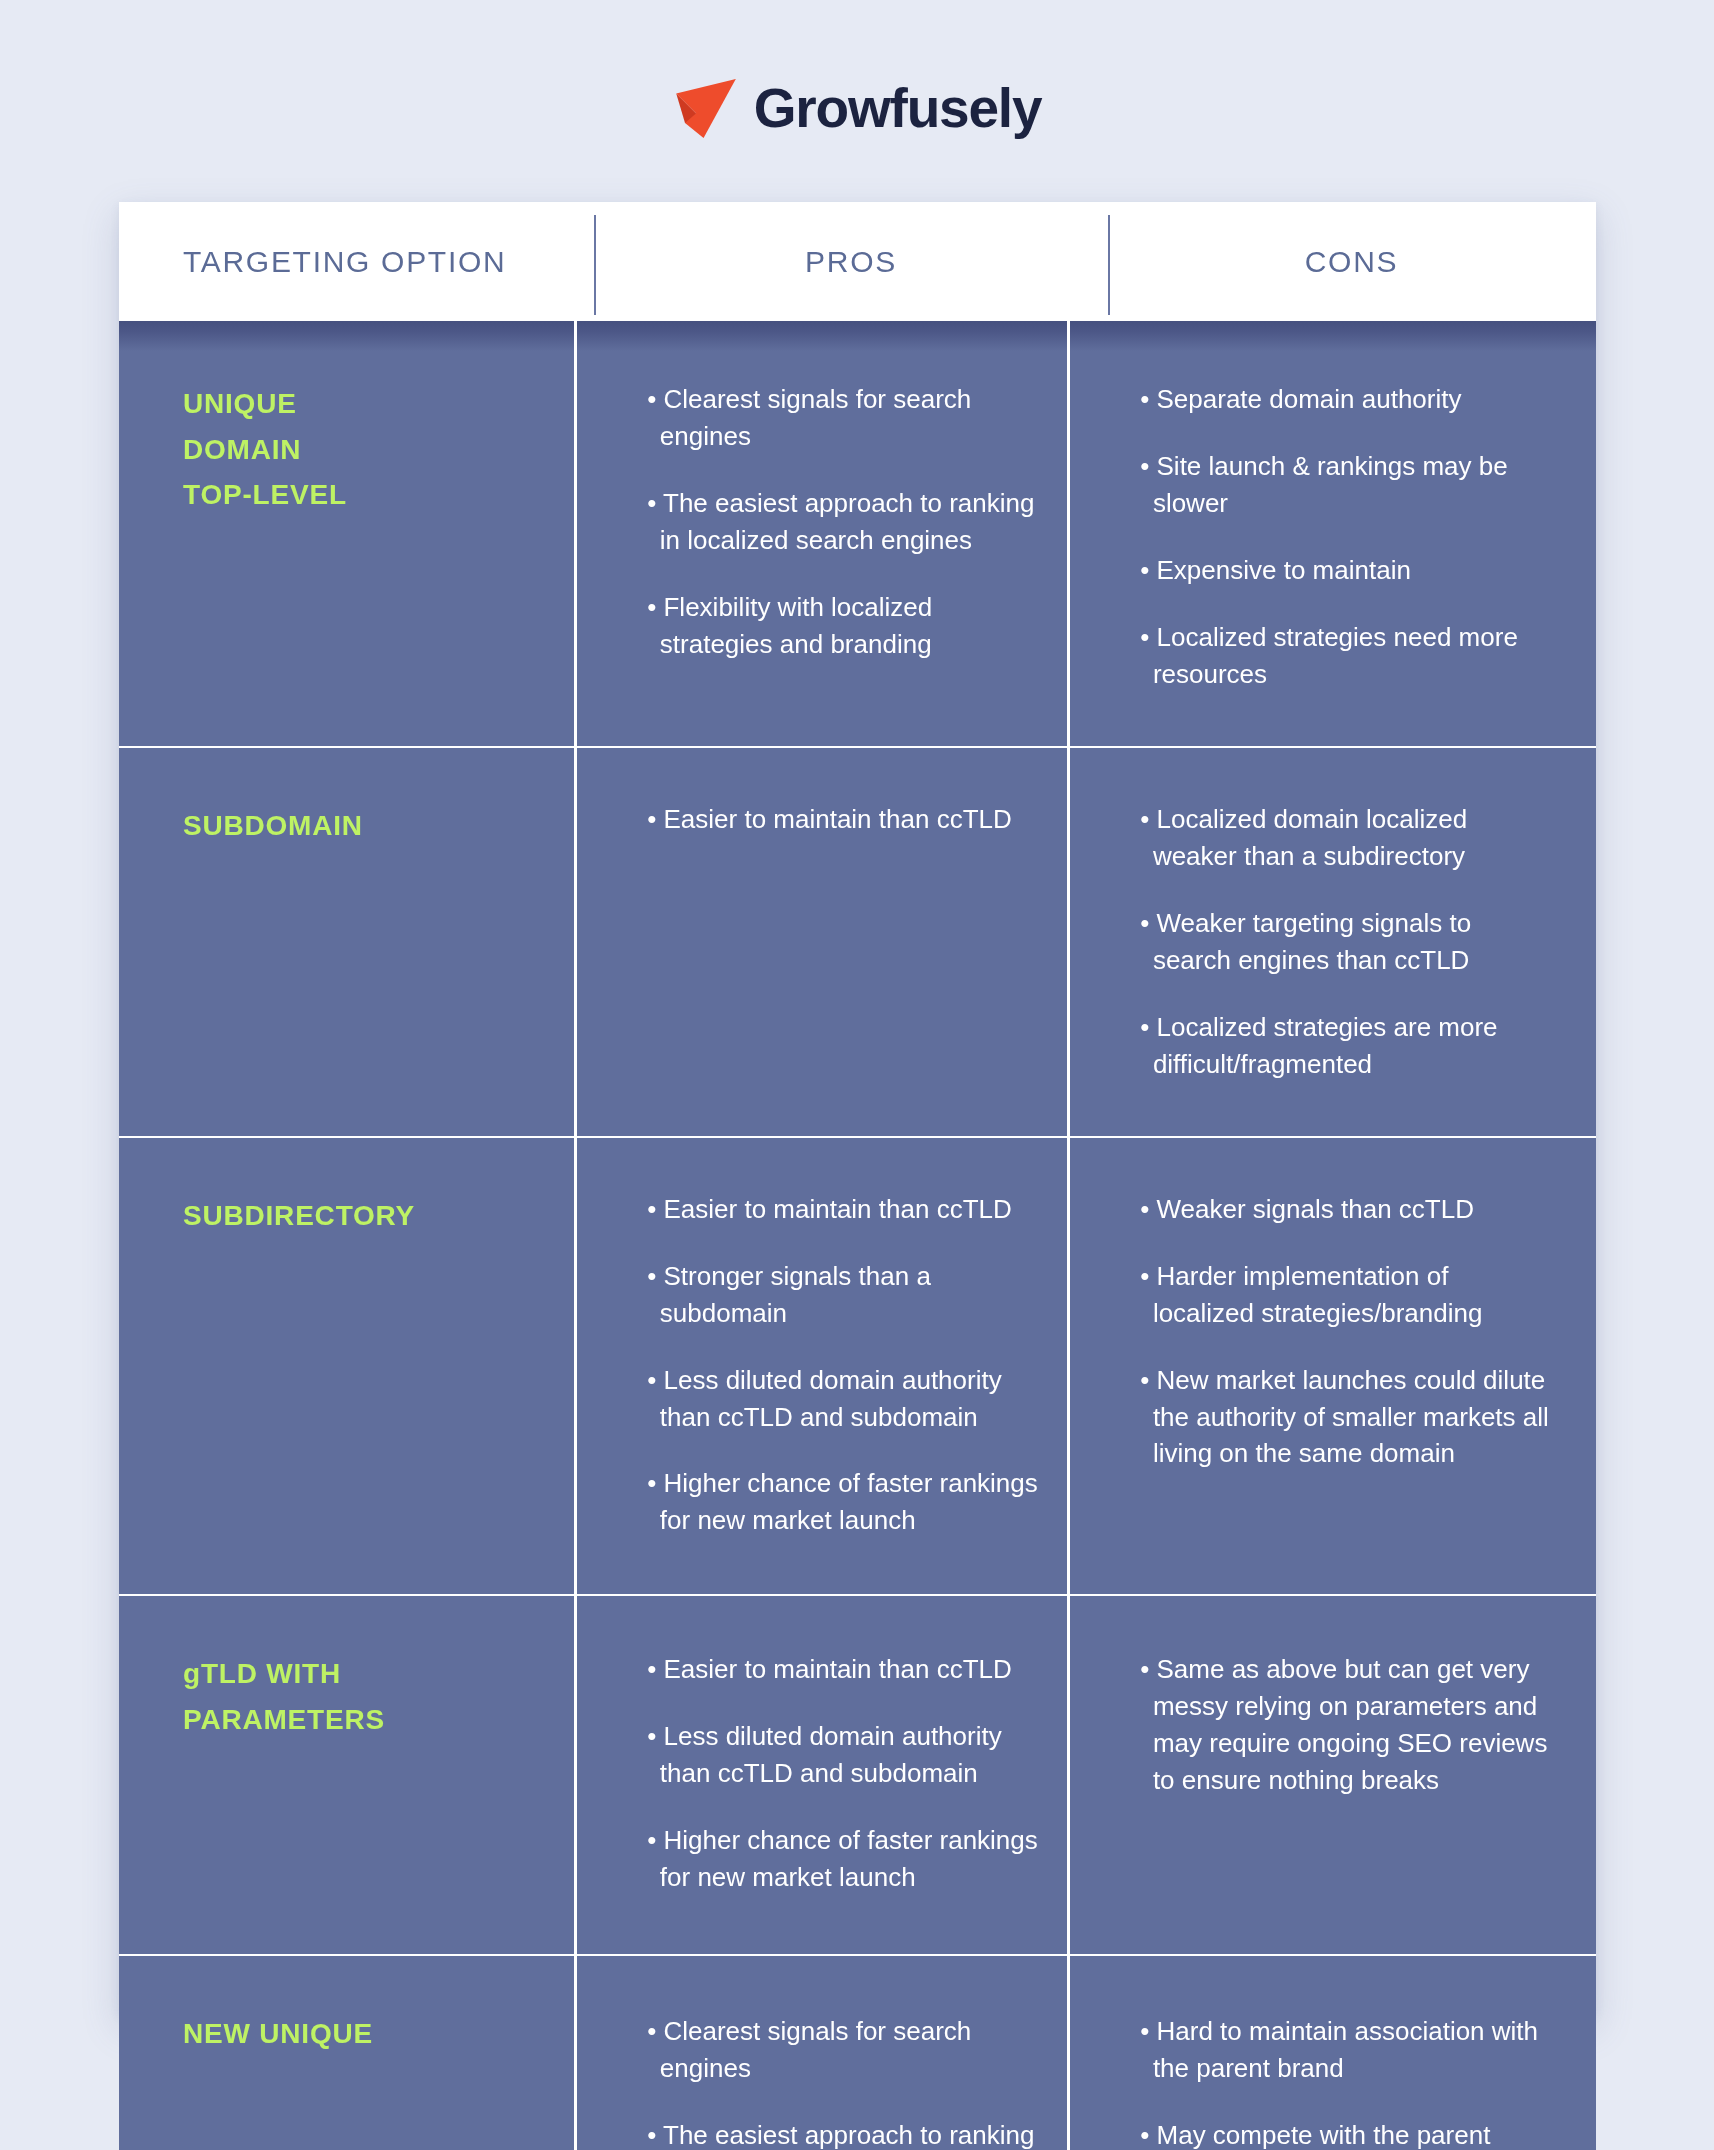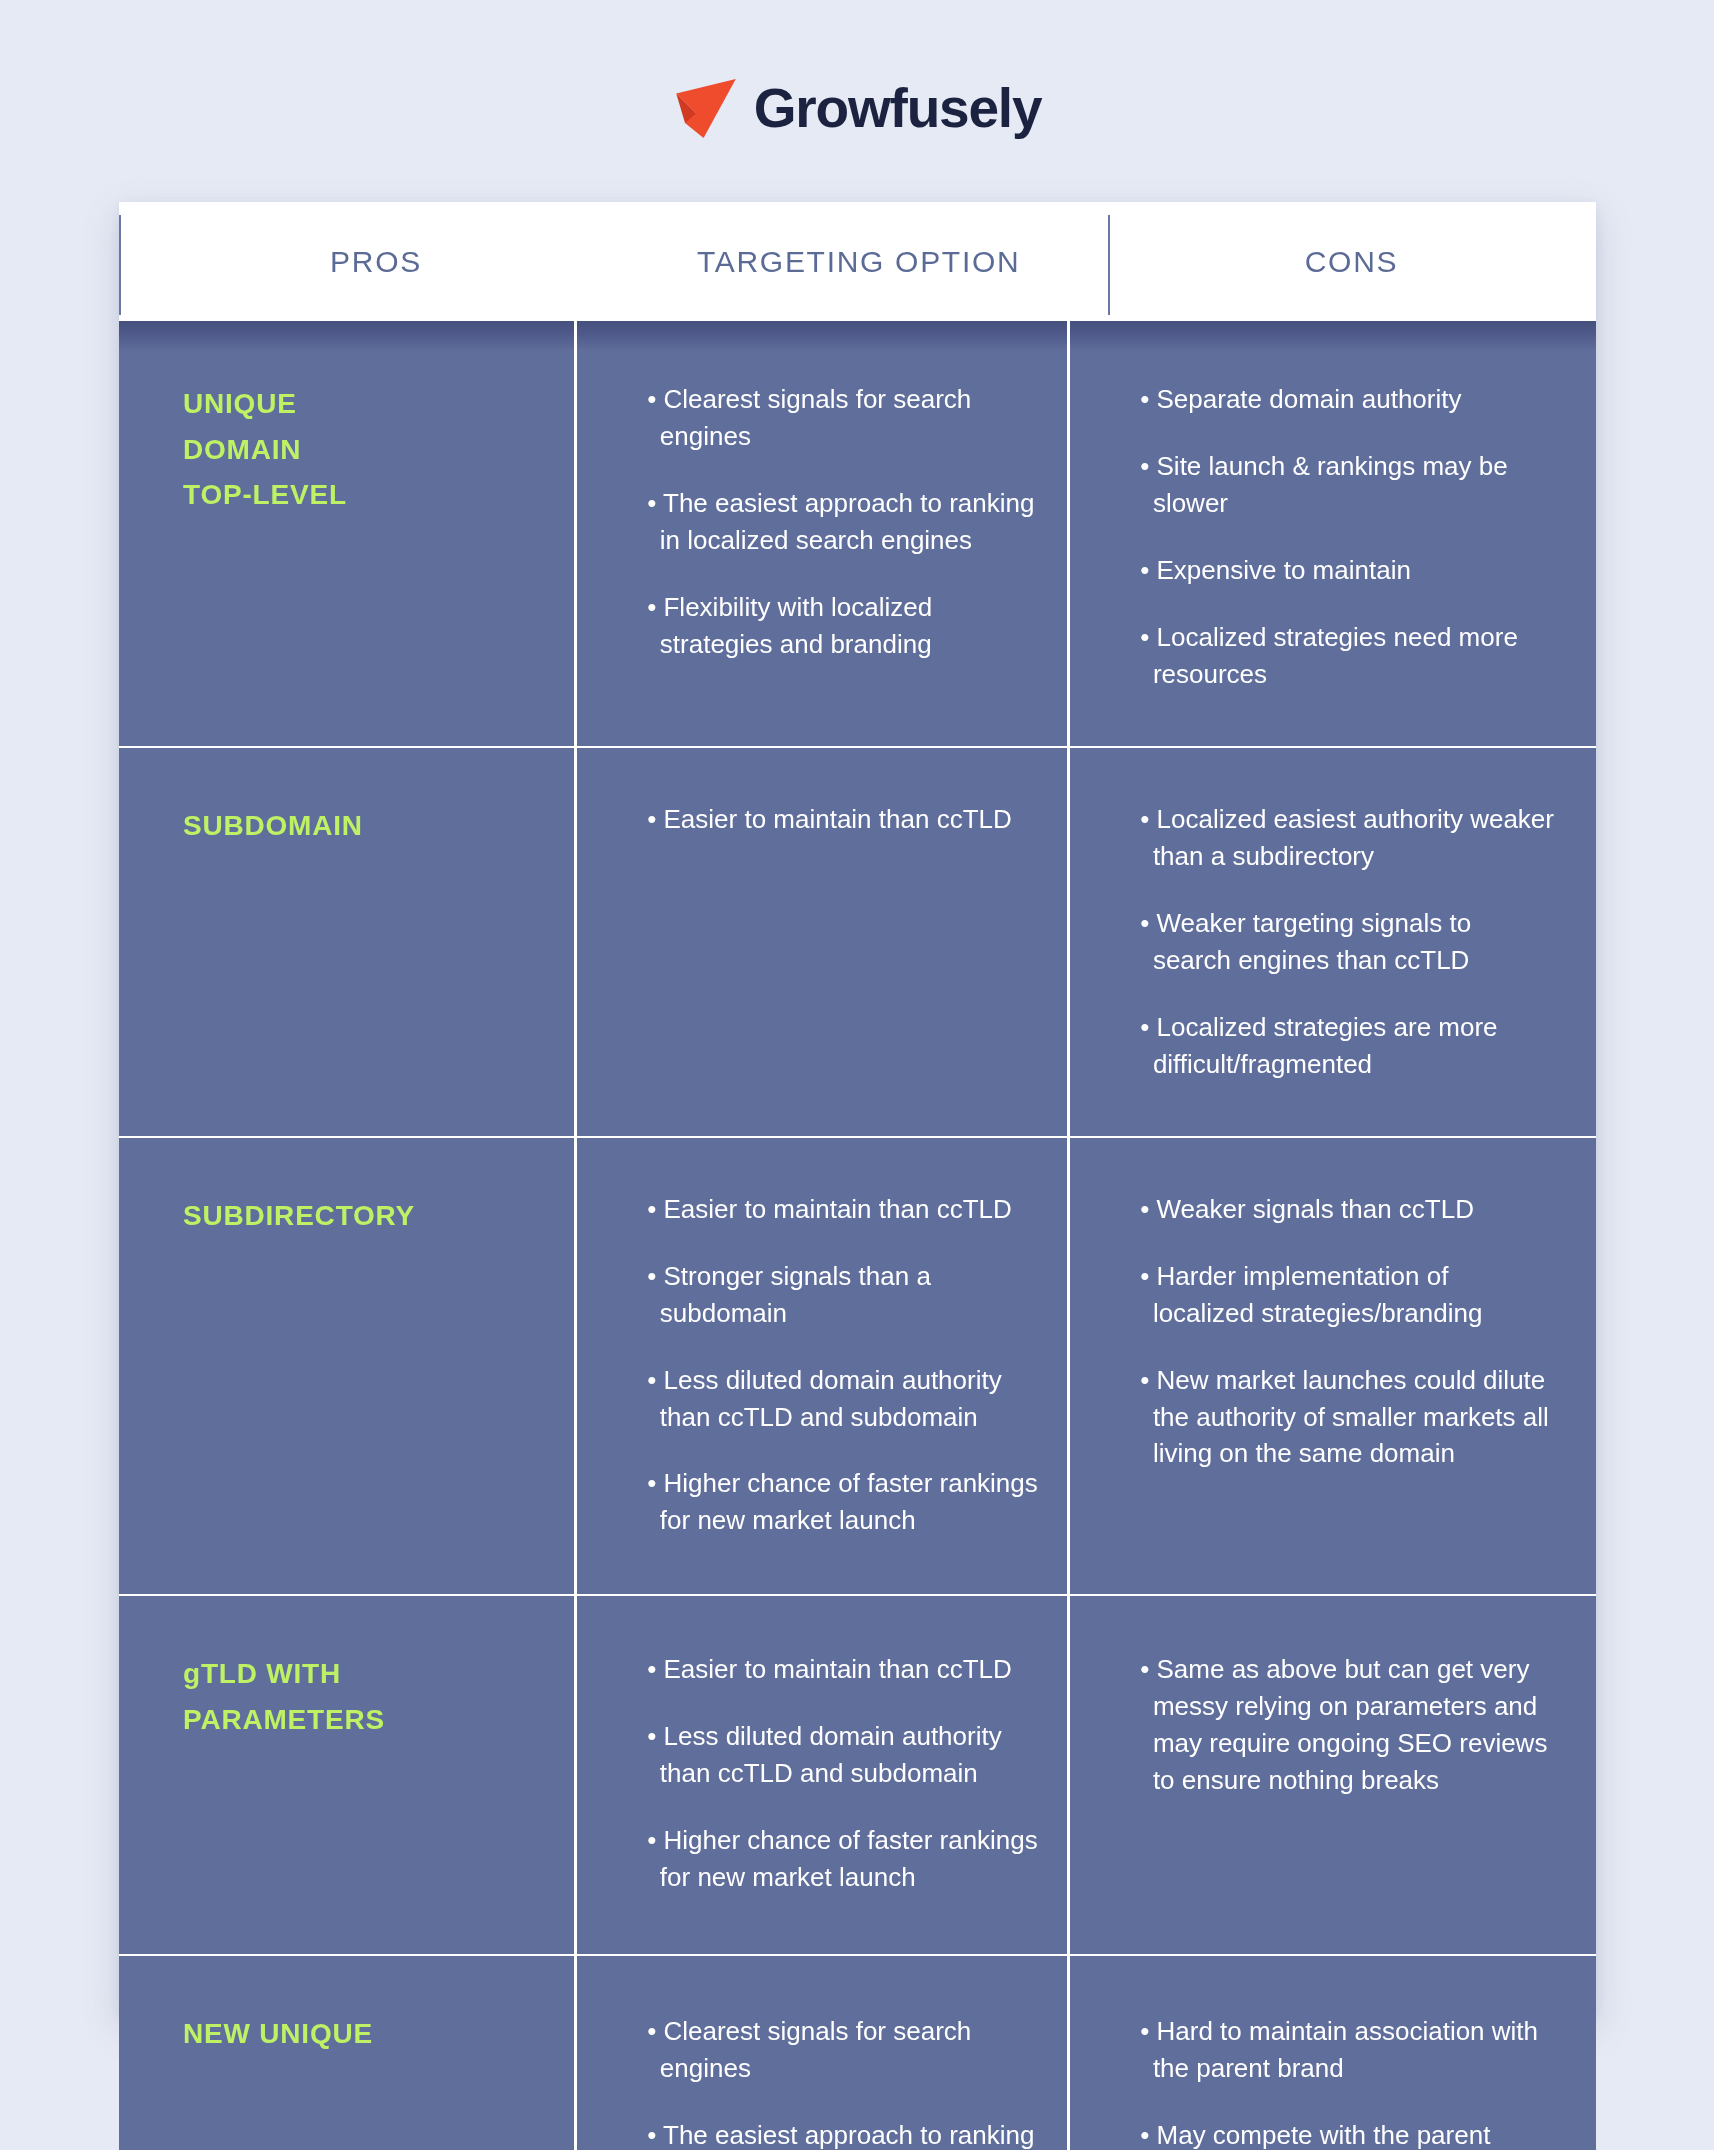--- a/index.html
+++ b/index.html
@@ -180,25 +180,25 @@
       <polygon points="4,32 126,2 60,88" fill="#ee4c2c"></polygon>
       <polygon points="4,32 60,88 22,92" fill="#cf3a21"></polygon>
       <polygon points="22,92 126,2 60,123" fill="#ee4c2c"></polygon>
     </svg>
     <div class="brand-name">Growfusely</div>
   </div>
 
   <div class="card">
 
     <div class="table-head">
+      <div class="th col-a">
+        <span>TARGETING OPTION</span>
+      </div>
       <div class="th col-b">
         <span>PROS</span>
-      </div>
-      <div class="th col-a">
-        <span>TARGETING OPTION</span>
       </div>
       <div class="th col-c">
         <span>CONS</span>
       </div>
     </div>
 
     <div class="table-body">
 
       <div class="row row-1">
         <div class="cell col-a">
@@ -231,21 +231,21 @@
             <span>SUBDOMAIN</span>
           </div>
         </div>
         <div class="cell col-b">
           <ul class="bullets">
             <li>• Easier to maintain than ccTLD</li>
           </ul>
         </div>
         <div class="cell col-c">
           <ul class="bullets">
-            <li>• Localized easiest authority weaker than a subdirectory</li>
+            <li>• Localized domain localized weaker than a subdirectory</li>
             <li>• Weaker targeting signals to search engines than ccTLD</li>
             <li>• Localized strategies are more difficult/fragmented</li>
           </ul>
         </div>
       </div>
 
       <div class="row row-3">
         <div class="cell col-a">
           <div class="row-label">
             <span>SUBDIRECTORY</span>

